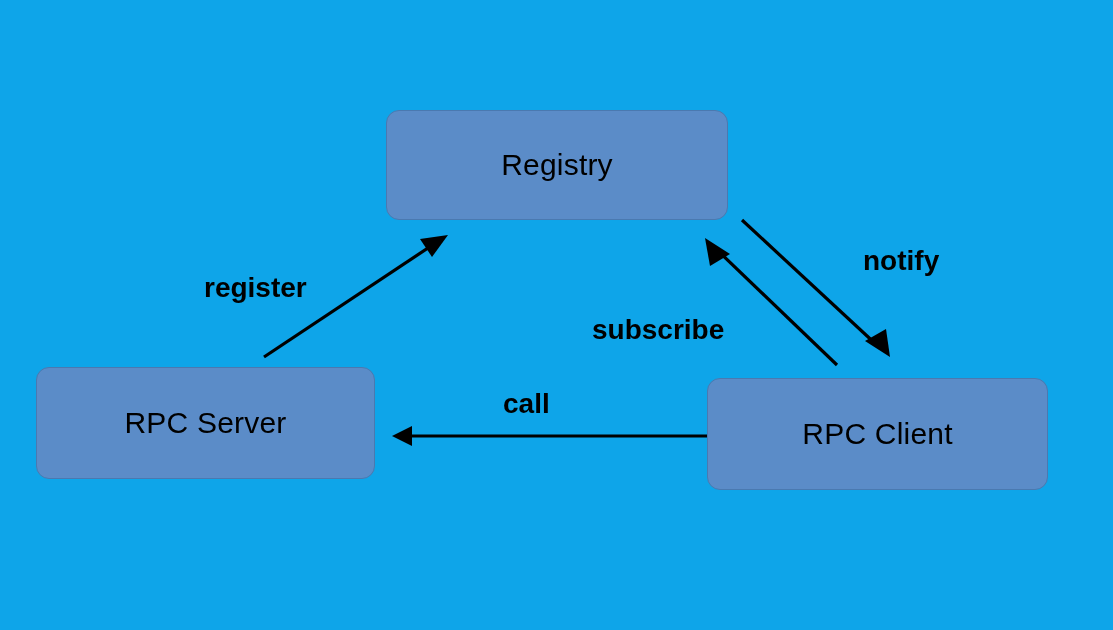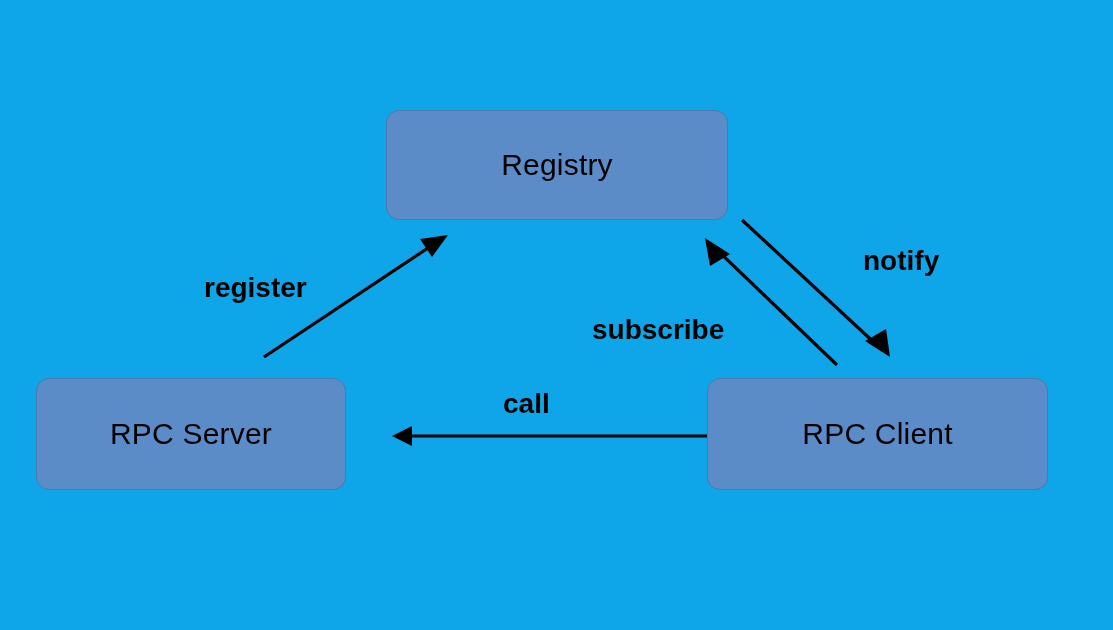--- a/index.html
+++ b/index.html
@@ -27,21 +27,21 @@
     align-items: center;
     justify-content: center;
     color: #000000;
     font-size: 30px;
     font-family: "Liberation Sans", sans-serif;
     font-weight: 400;
     letter-spacing: 0.2px;
     white-space: nowrap;
   }
   #node-registry { left: 386px; top: 110px; width: 342px; height: 110px; }
-  #node-rpc-server { left: 36px; top: 378px; width: 310px; height: 112px; }
+  #node-rpc-server { left: 36px; top: 367px; width: 339px; height: 112px; }
   #node-rpc-client { left: 707px; top: 378px; width: 341px; height: 112px; }
 
   #edge-layer {
     position: absolute;
     left: 0;
     top: 0;
     width: 1113px;
     height: 630px;
     pointer-events: none;
   }

